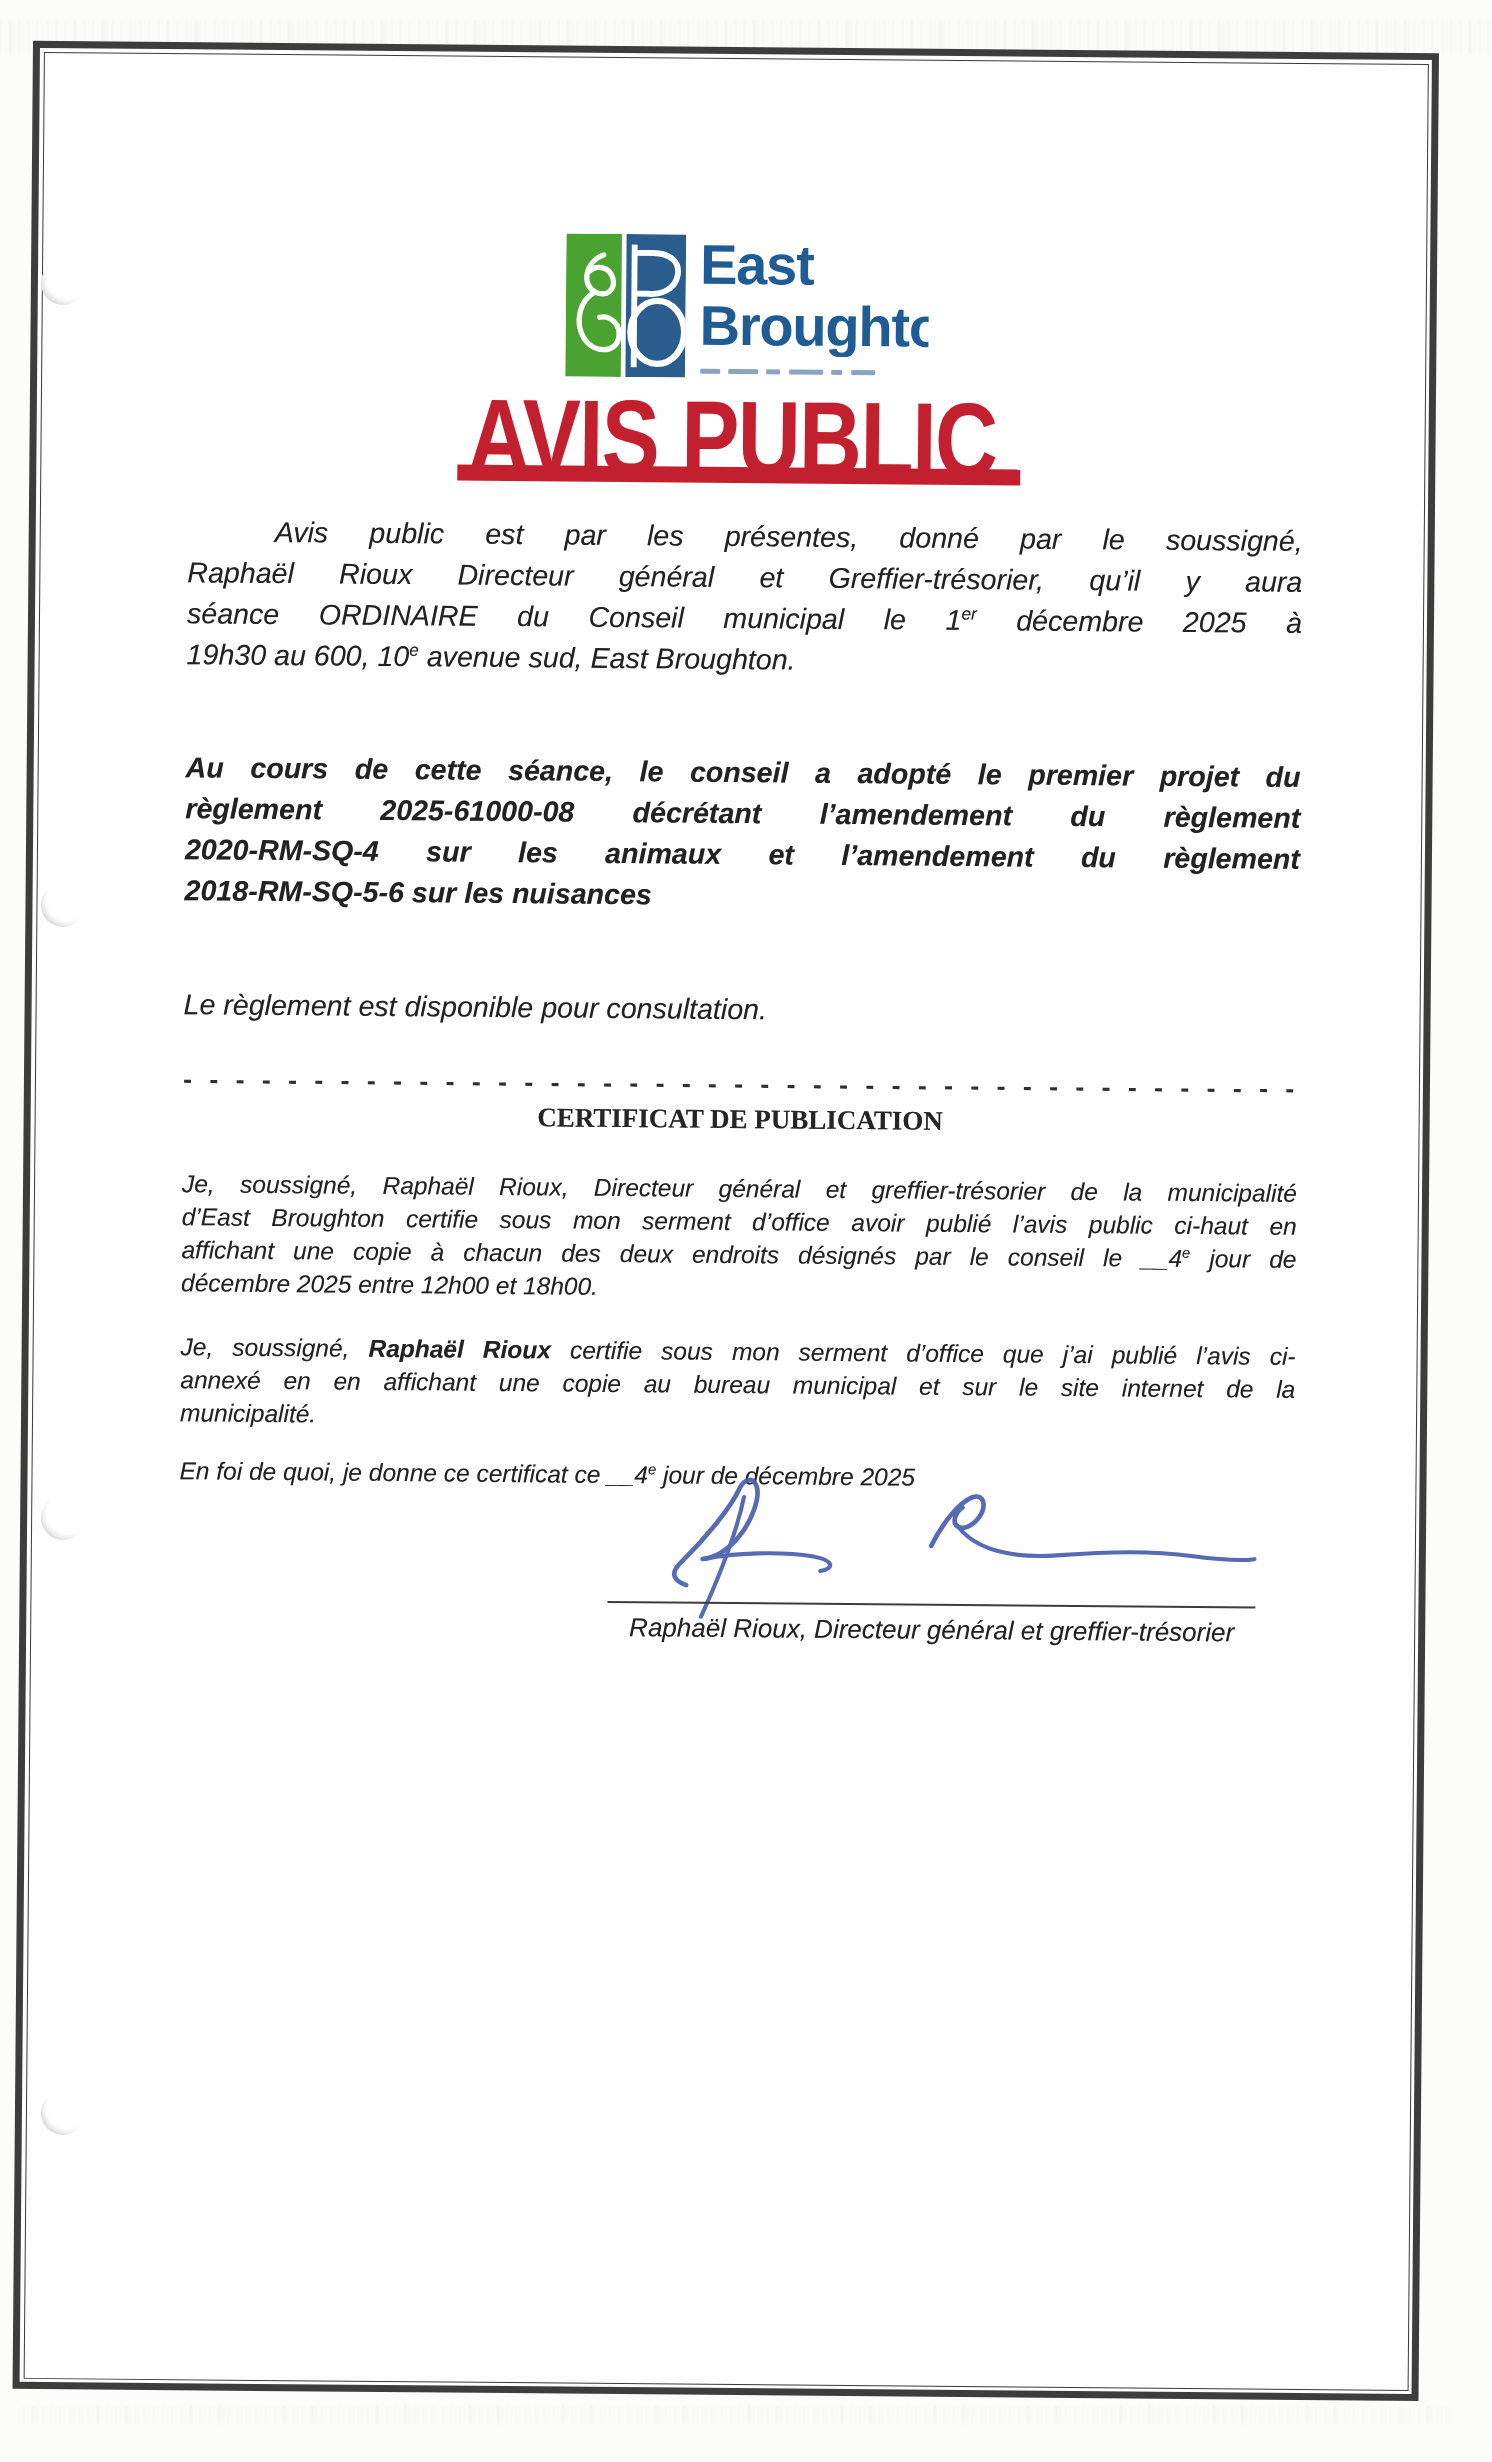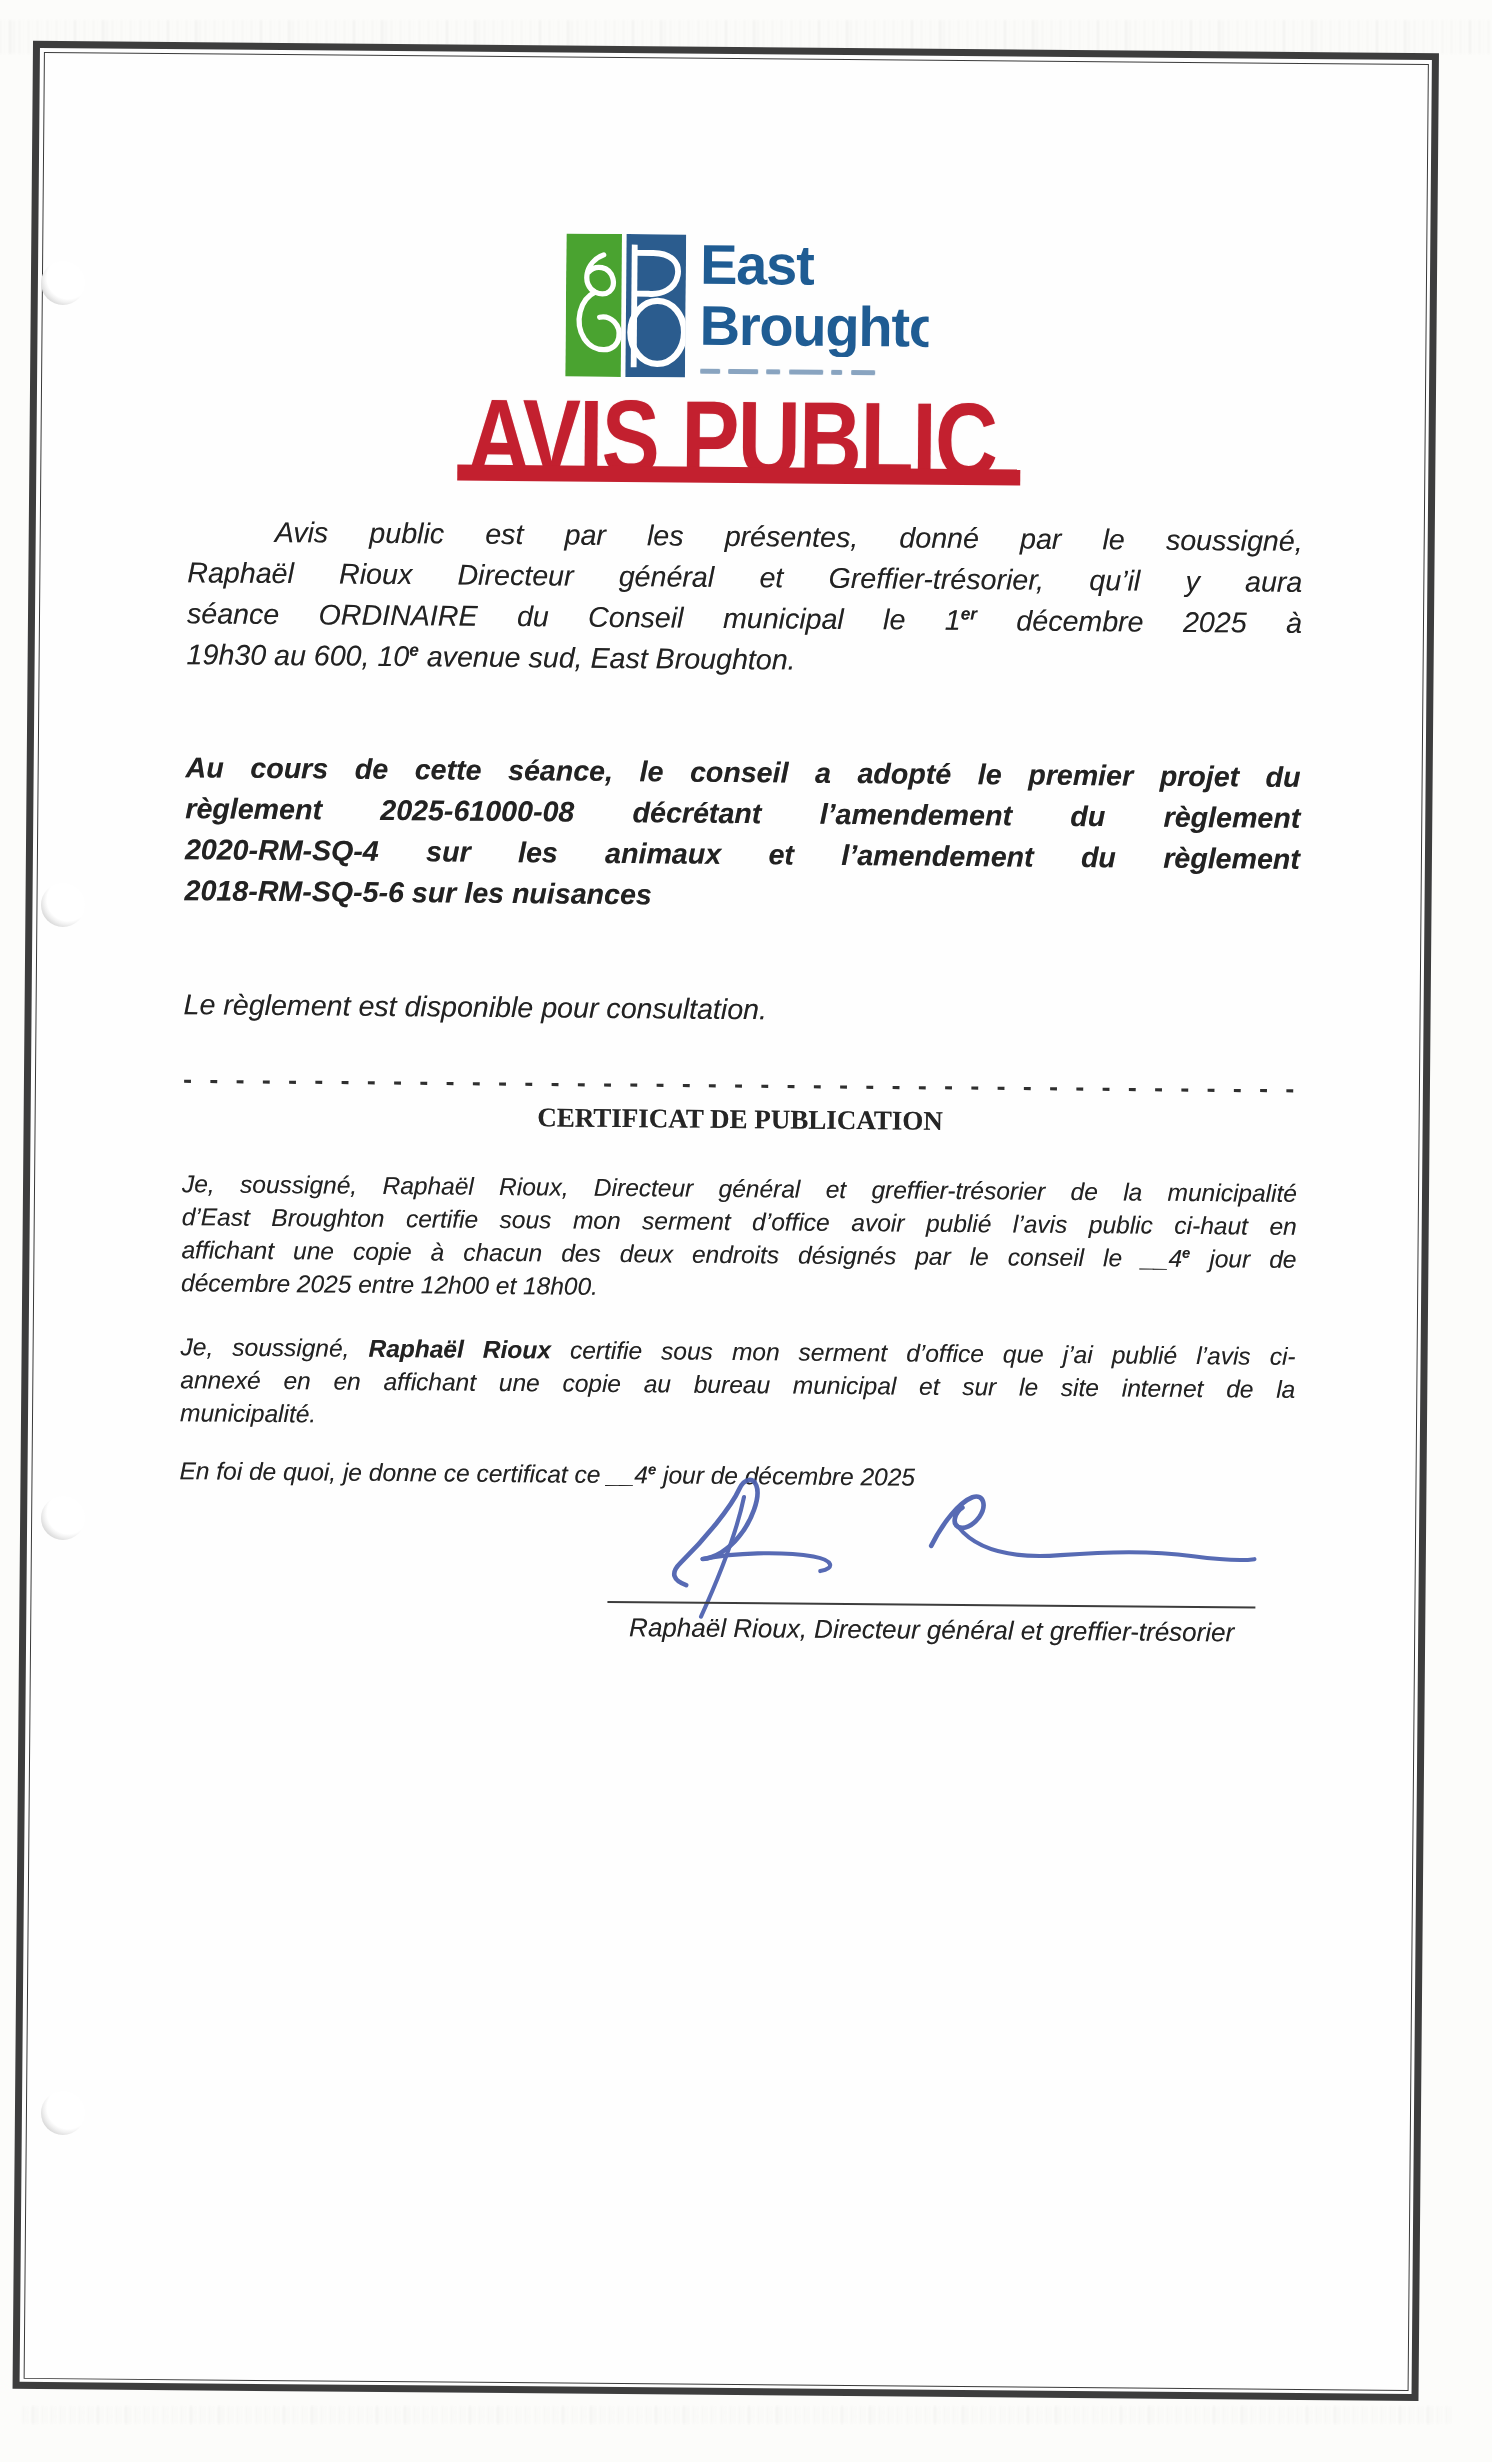--- a/index.html
+++ b/index.html
@@ -65,21 +65,21 @@
   .para{
     position:absolute;left:152px;width:1115px;
     font-style:italic;text-shadow:0 0 0.6px rgba(0,0,0,.30);
   }
   .size-lg{font-size:28.6px;line-height:41px;}
   .size-sm{font-size:24.5px;line-height:33px;}
   .bold{font-weight:700;}
   .jline{text-align:justify;text-align-last:justify;}
   .jline.last{text-align-last:left;}
   .jline.indent{text-indent:87px;}
-  sup{font-size:.6em;vertical-align:super;line-height:0;font-weight:bold;}
+  sup{font-size:.6em;vertical-align:super;line-height:0;}
 
   .dashline{
     position:absolute;left:152px;top:1015px;width:1115px;height:35px;
     font-weight:700;font-size:27px;letter-spacing:3.5px;color:#2f2f2f;
     text-align:justify;text-align-last:justify;white-space:normal;
     font-style:normal;
   }
   .cert-heading{
     position:absolute;left:152px;top:1050px;width:1115px;text-align:center;
     font-family:"Liberation Serif",serif;font-weight:700;font-size:27px;

